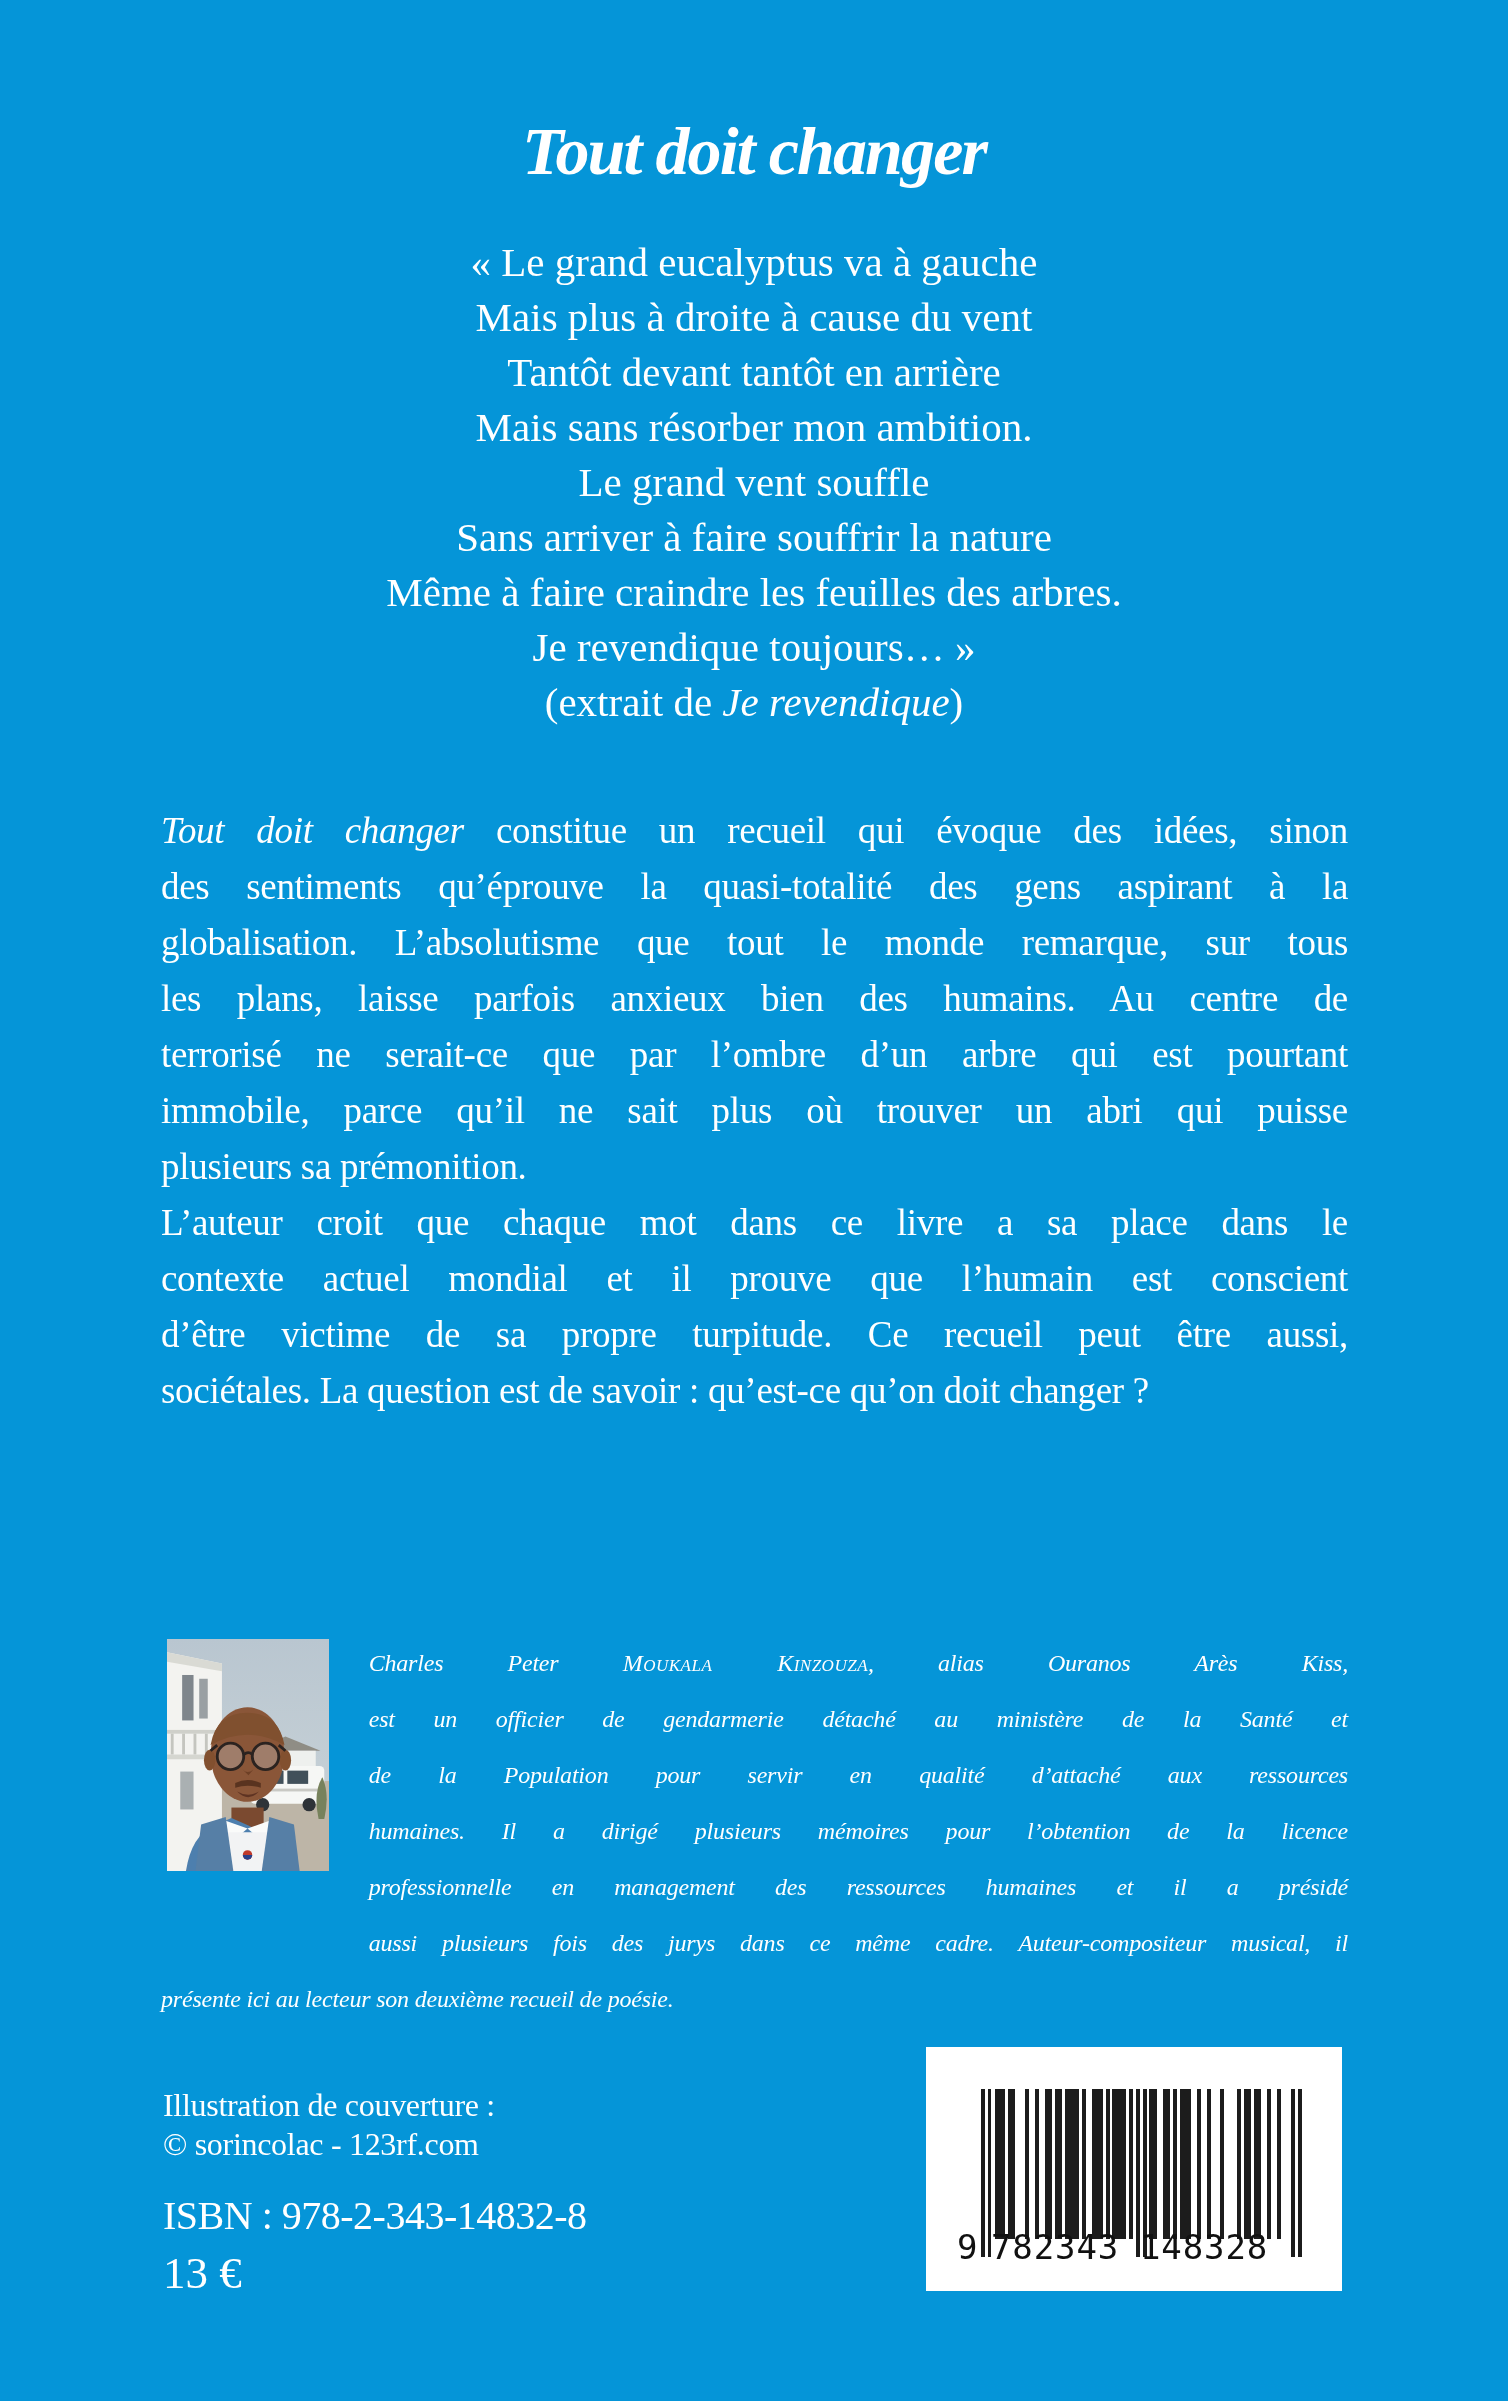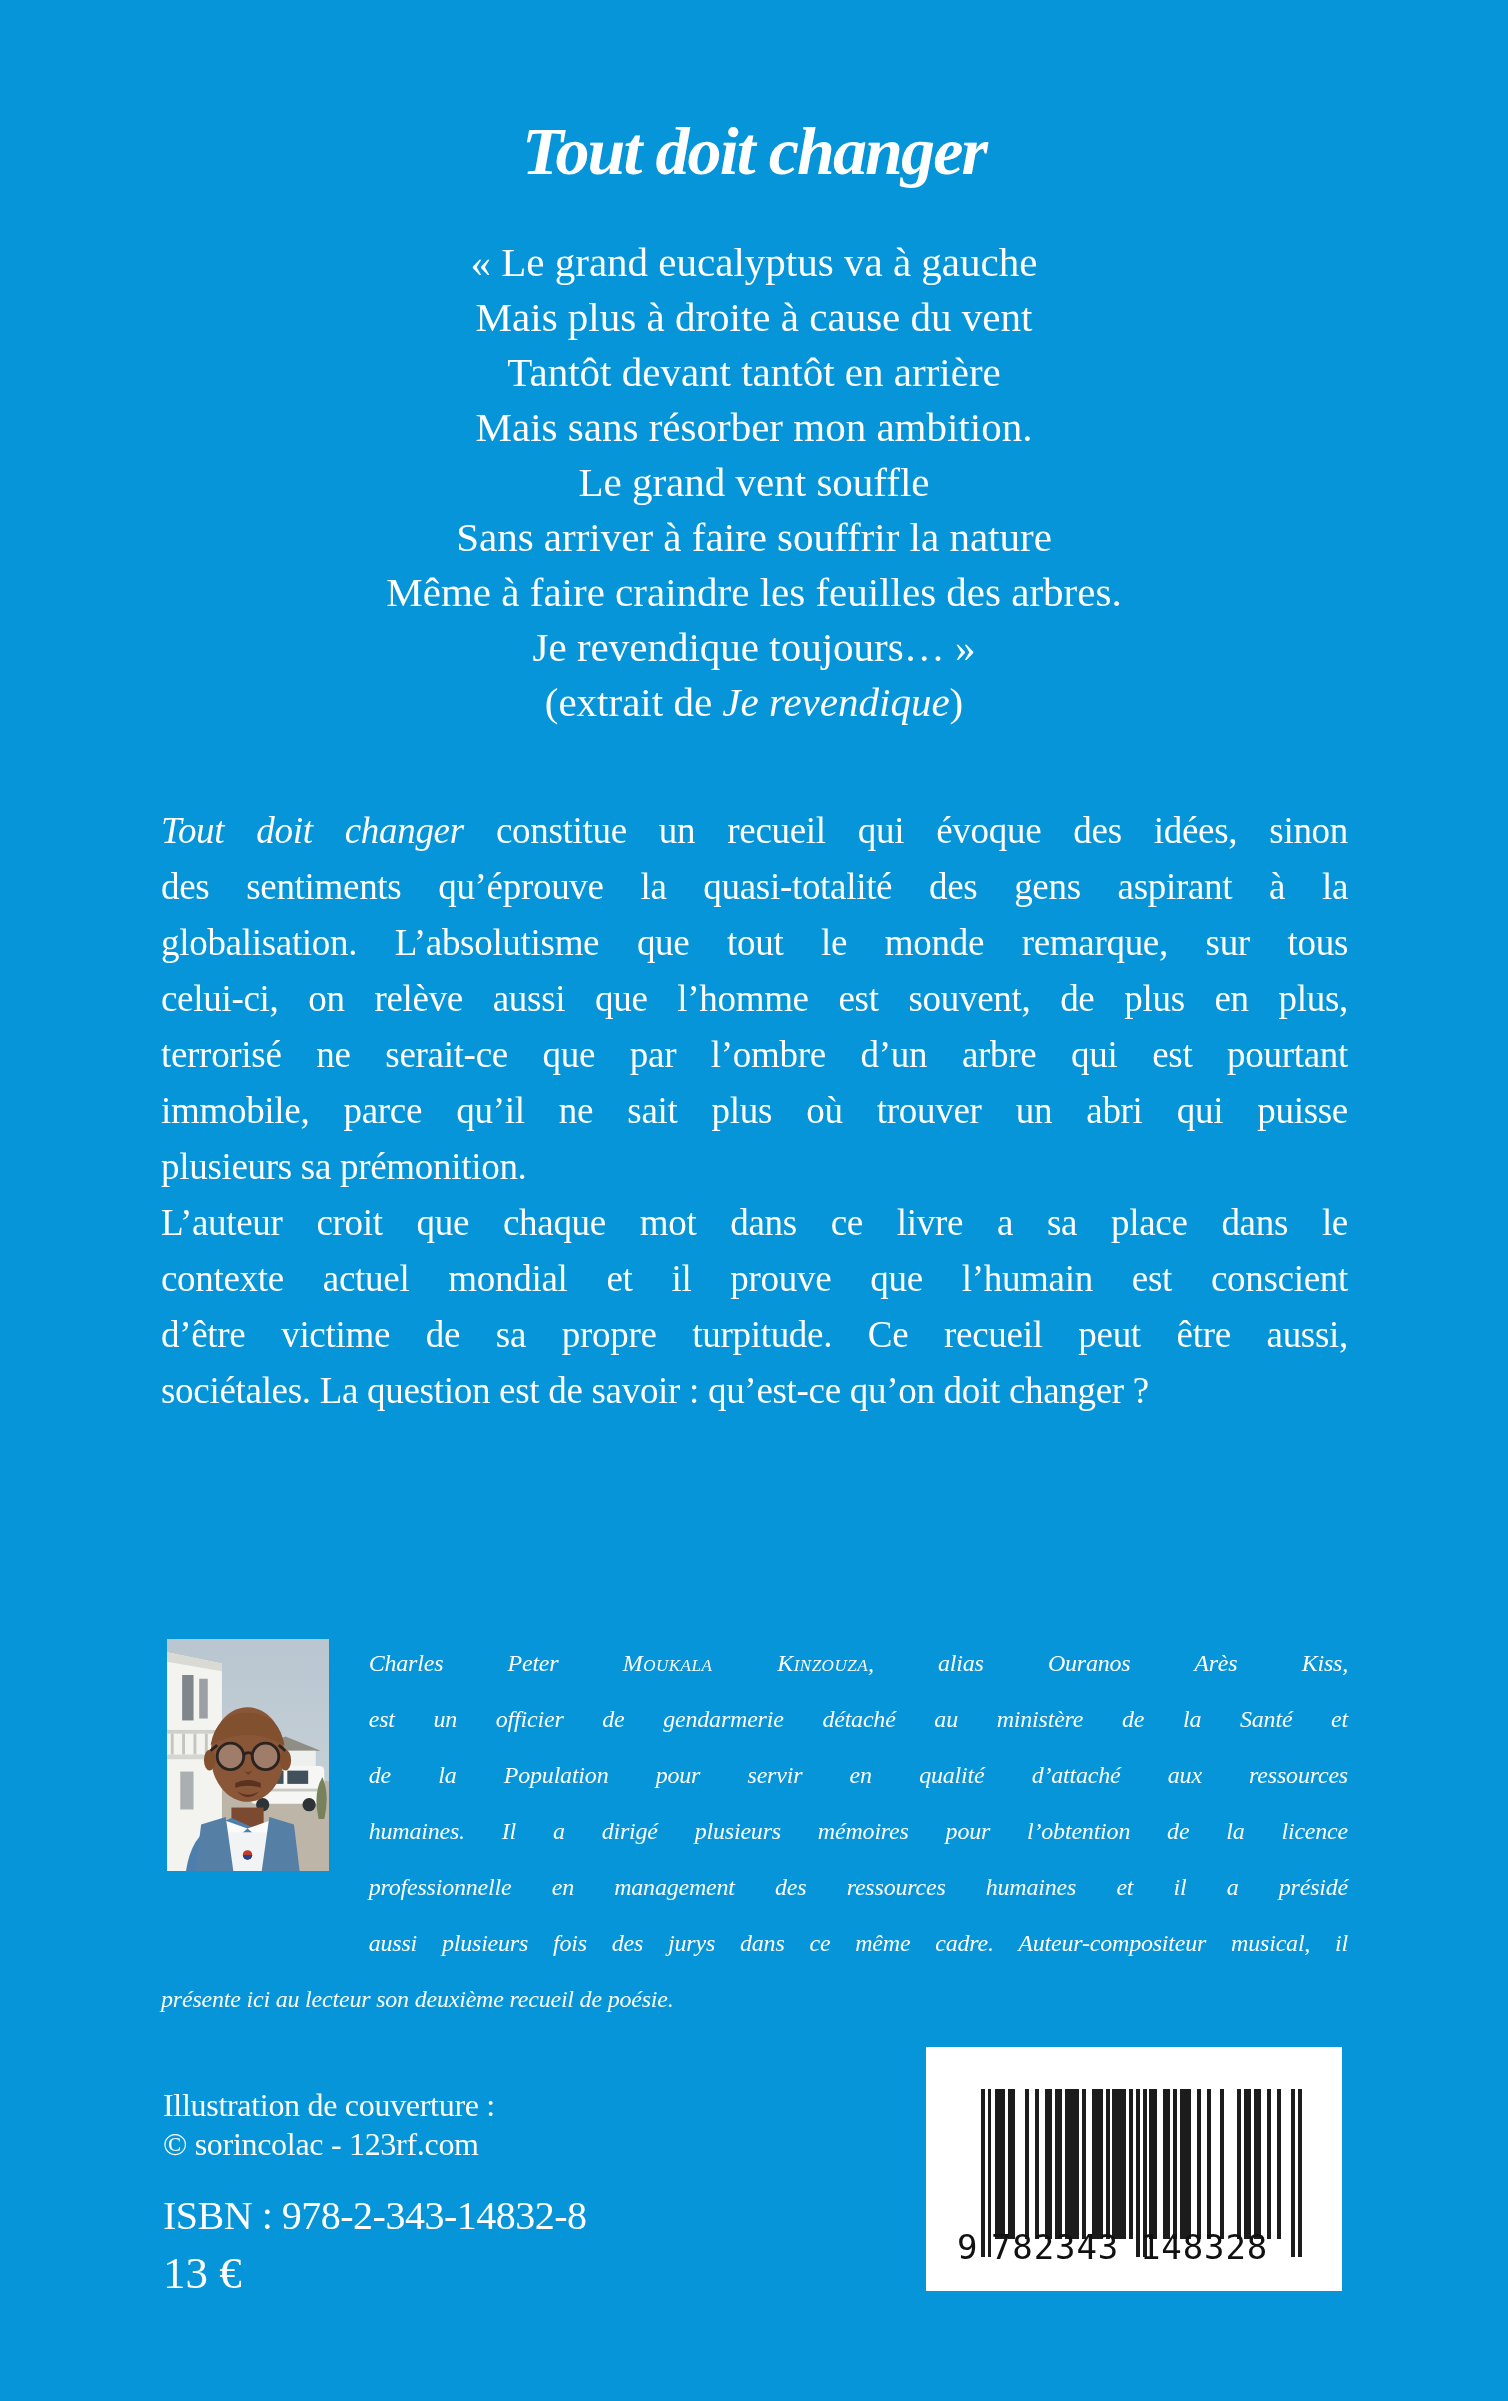--- a/index.html
+++ b/index.html
@@ -70,21 +70,21 @@
       <div class="line"><span>Sans arriver à faire souffrir la nature</span></div>
       <div class="line"><span>Même à faire craindre les feuilles des arbres.</span></div>
       <div class="line"><span>Je revendique toujours… »</span></div>
       <div class="line"><span>(extrait de </span><span class="italic">Je revendique</span><span>)</span></div>
     </div>
 
   <div class="abs synopsis">
       <div class="line jl"><span class="italic">Tout doit changer</span><span> constitue un recueil qui évoque des idées, sinon</span></div>
       <div class="line jl"><span>des sentiments qu’éprouve la quasi-totalité des gens aspirant à la</span></div>
       <div class="line jl"><span>globalisation. L’absolutisme que tout le monde remarque, sur tous</span></div>
-      <div class="line jl"><span>celui-ci, on relève aussi que l’homme est souvent, de plus en plus,</span></div>
+      <div class="line jl"><span>les plans, laisse parfois anxieux bien des humains. Au centre de</span></div>
       <div class="line jl"><span>terrorisé ne serait-ce que par l’ombre d’un arbre qui est pourtant</span></div>
       <div class="line jl"><span>immobile, parce qu’il ne sait plus où trouver un abri qui puisse</span></div>
       <div class="line"><span>plusieurs sa prémonition.</span></div>
       <div class="line jl"><span>L’auteur croit que chaque mot dans ce livre a sa place dans le</span></div>
       <div class="line jl"><span>contexte actuel mondial et il prouve que l’humain est conscient</span></div>
       <div class="line jl"><span>d’être victime de sa propre turpitude. Ce recueil peut être aussi,</span></div>
       <div class="line"><span>sociétales. La question est de savoir : qu’est-ce qu’on doit changer ?</span></div>
     </div>
 
   <div class="abs bio">

